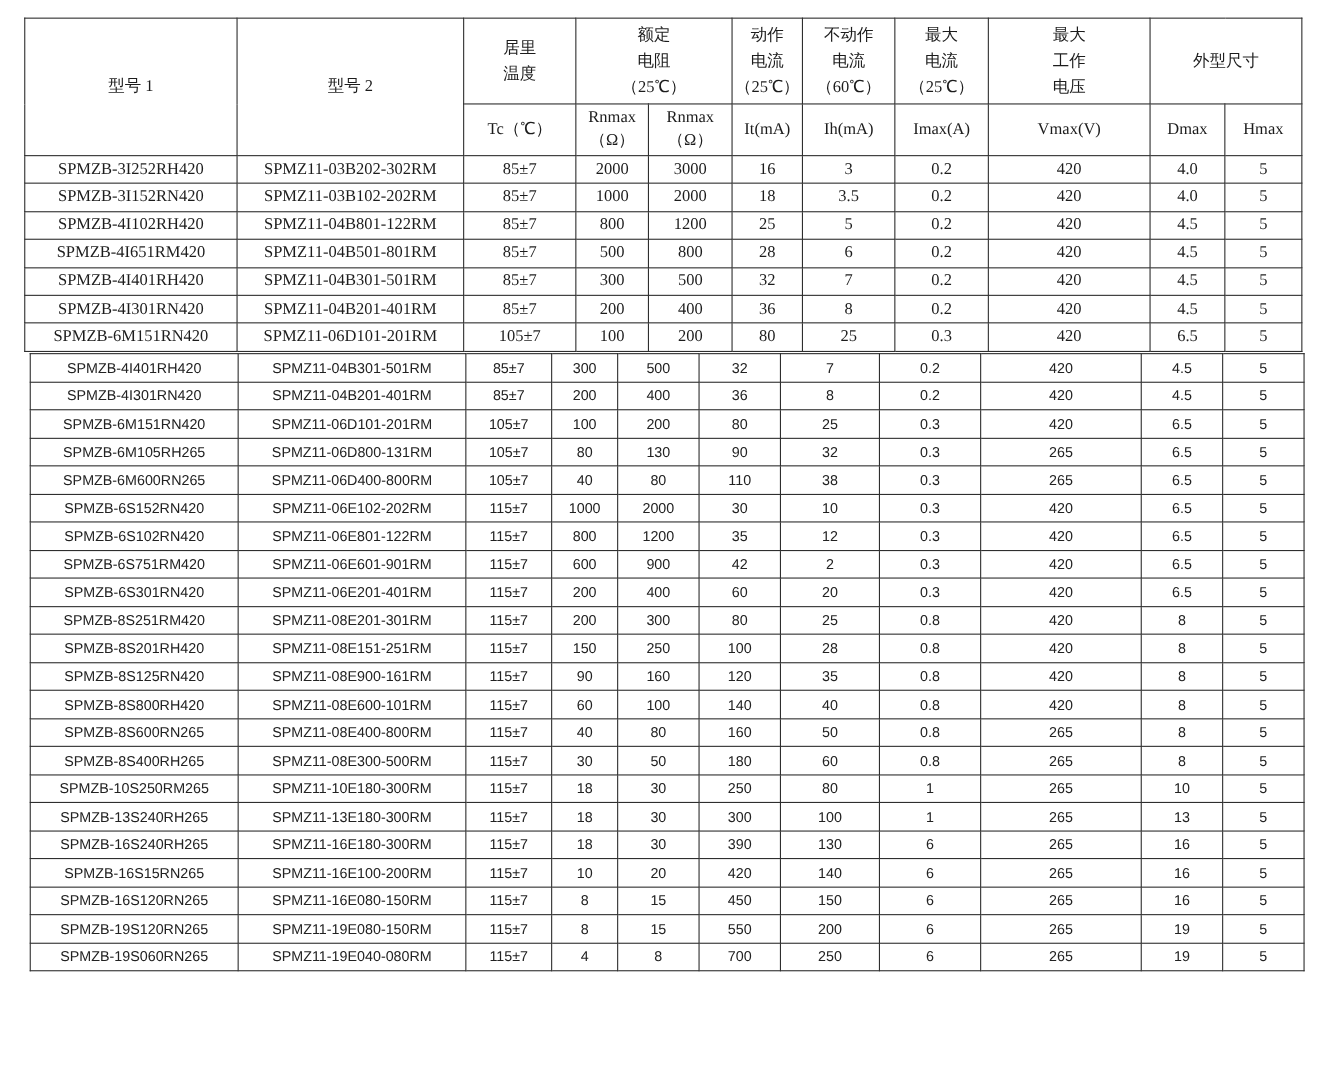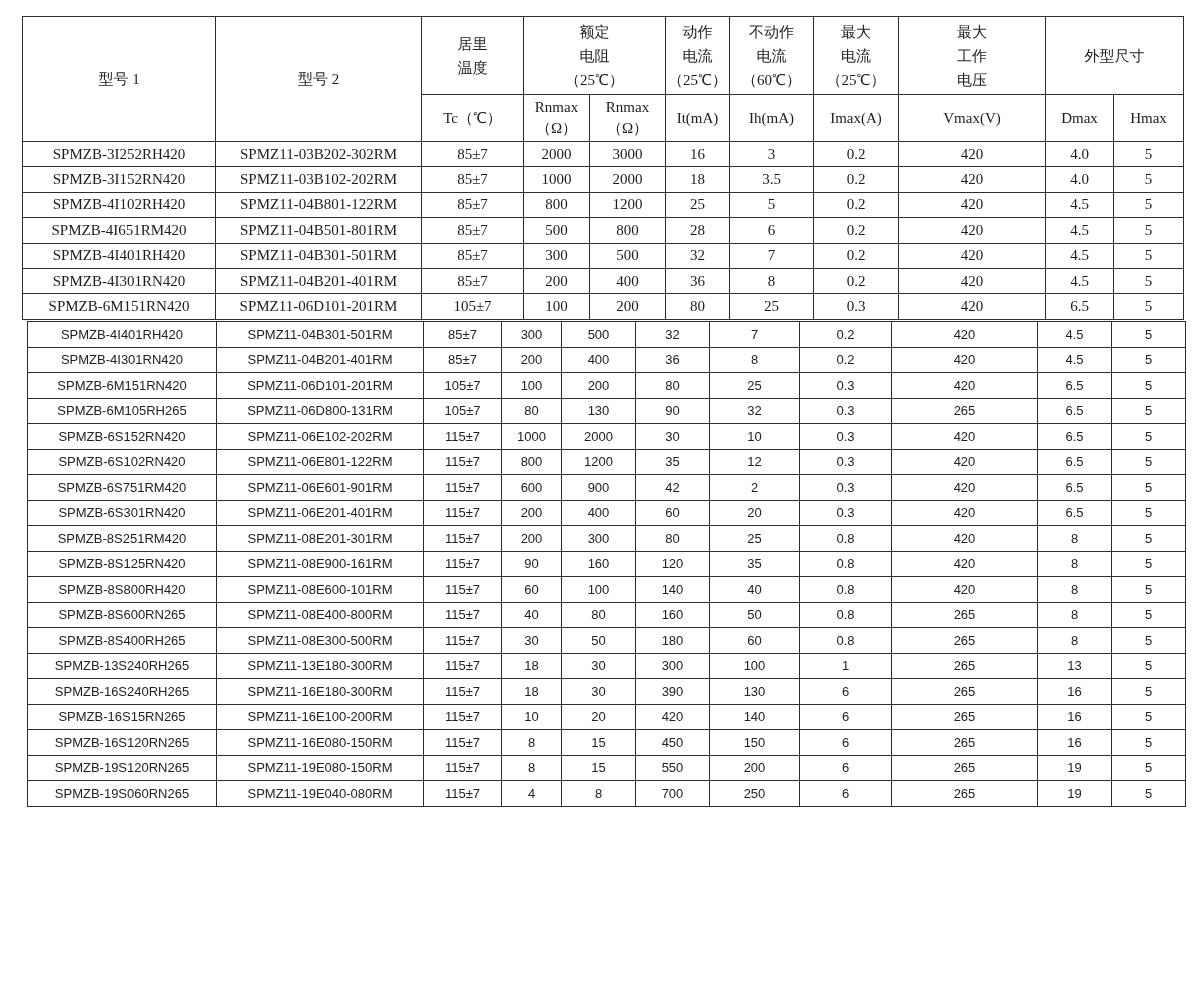--- a/index.html
+++ b/index.html
@@ -283,20 +283,33 @@
           <td>80</td>
           <td>130</td>
           <td>90</td>
           <td>32</td>
           <td>0.3</td>
           <td>265</td>
           <td>6.5</td>
           <td>5</td>
         </tr>
         <tr>
+          <td>SPMZB-6M600RN265</td>
+          <td>SPMZ11-06D400-800RM</td>
+          <td>105±7</td>
+          <td>40</td>
+          <td>80</td>
+          <td>110</td>
+          <td>38</td>
+          <td>0.3</td>
+          <td>265</td>
+          <td>6.5</td>
+          <td>5</td>
+        </tr>
+        <tr>
           <td>SPMZB-6S152RN420</td>
           <td>SPMZ11-06E102-202RM</td>
           <td>115±7</td>
           <td>1000</td>
           <td>2000</td>
           <td>30</td>
           <td>10</td>
           <td>0.3</td>
           <td>420</td>
           <td>6.5</td>
@@ -342,20 +355,33 @@
           <td>5</td>
         </tr>
         <tr>
           <td>SPMZB-8S251RM420</td>
           <td>SPMZ11-08E201-301RM</td>
           <td>115±7</td>
           <td>200</td>
           <td>300</td>
           <td>80</td>
           <td>25</td>
+          <td>0.8</td>
+          <td>420</td>
+          <td>8</td>
+          <td>5</td>
+        </tr>
+        <tr>
+          <td>SPMZB-8S201RH420</td>
+          <td>SPMZ11-08E151-251RM</td>
+          <td>115±7</td>
+          <td>150</td>
+          <td>250</td>
+          <td>100</td>
+          <td>28</td>
           <td>0.8</td>
           <td>420</td>
           <td>8</td>
           <td>5</td>
         </tr>
         <tr>
           <td>SPMZB-8S125RN420</td>
           <td>SPMZ11-08E900-161RM</td>
           <td>115±7</td>
           <td>90</td>
@@ -397,20 +423,33 @@
           <td>SPMZB-8S400RH265</td>
           <td>SPMZ11-08E300-500RM</td>
           <td>115±7</td>
           <td>30</td>
           <td>50</td>
           <td>180</td>
           <td>60</td>
           <td>0.8</td>
           <td>265</td>
           <td>8</td>
+          <td>5</td>
+        </tr>
+        <tr>
+          <td>SPMZB-10S250RM265</td>
+          <td>SPMZ11-10E180-300RM</td>
+          <td>115±7</td>
+          <td>18</td>
+          <td>30</td>
+          <td>250</td>
+          <td>80</td>
+          <td>1</td>
+          <td>265</td>
+          <td>10</td>
           <td>5</td>
         </tr>
         <tr>
           <td>SPMZB-13S240RH265</td>
           <td>SPMZ11-13E180-300RM</td>
           <td>115±7</td>
           <td>18</td>
           <td>30</td>
           <td>300</td>
           <td>100</td>

